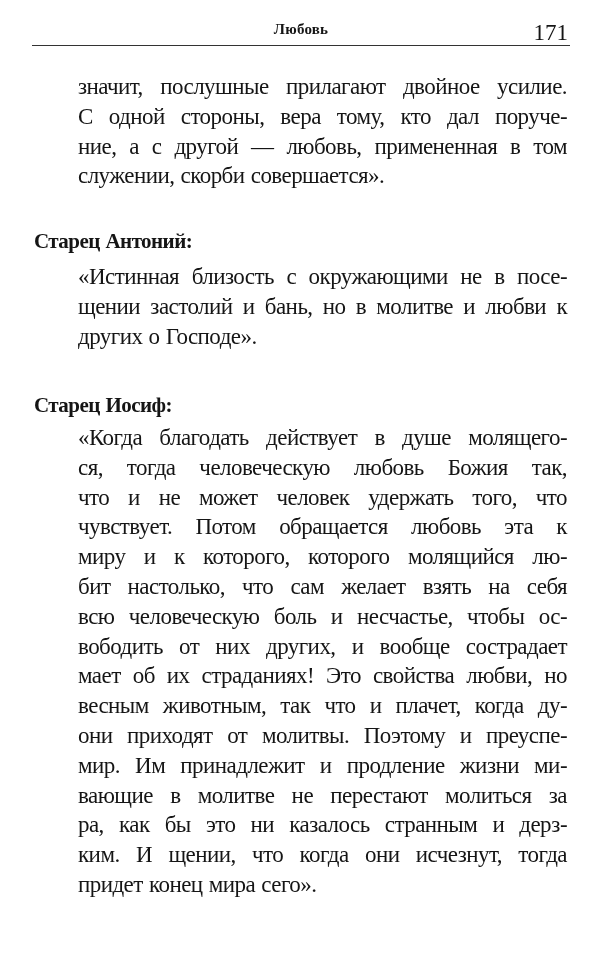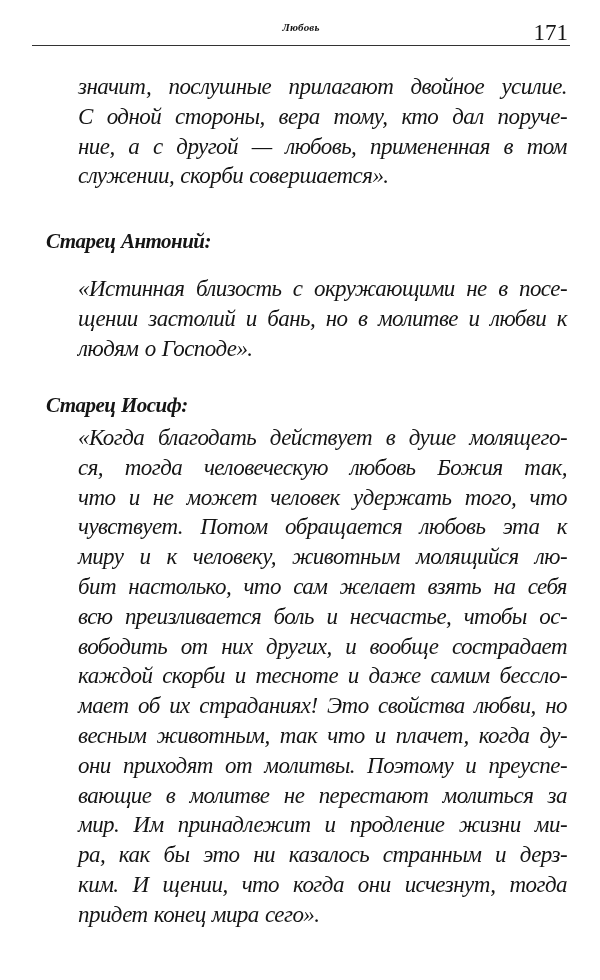--- a/index.html
+++ b/index.html
@@ -21,24 +21,23 @@
       top: 21px;
       width: 538px;
       height: 20px;
     }
     .running-title {
       position: absolute;
       left: 0;
       width: 100%;
       top: 0;
       text-align: center;
-      font-size: 11px;
+      font-size: 15px;
       font-weight: bold;
       letter-spacing: 0.2px;
-      font-style: italic;
     }
     .page-number {
       position: absolute;
       right: 2px;
       top: -1px;
       font-size: 23px;
     }
     .head-rule {
       position: absolute;
       left: 32px;
@@ -75,64 +74,61 @@
     }
     .line.last .line-inner {
       text-align-last: left;
     }
     .speaker {
       position: absolute;
       left: 34px;
       font-size: 21px;
       font-weight: bold;
       letter-spacing: -0.3px;
-      margin-left: 12px;
     }
     .condensed {
       font-family: "Liberation Sans Narrow", "Liberation Serif", serif;
       letter-spacing: -0.55px;
       word-spacing: 1px;
-      font-style: italic;
     }
   </style>
 </head>
 <body>
 
 <div class="running-head">
   <span class="running-title">Любовь</span>
   <span class="page-number">171</span>
 </div>
 <div class="head-rule"></div>
 
 <div class="block condensed" style="top:72px;">
   <span class="line"><span class="line-inner">значит, послушные прилагают двойное усилие.</span></span>
   <span class="line"><span class="line-inner">С одной стороны, вера тому, кто дал поруче-</span></span>
   <span class="line"><span class="line-inner">ние, а с другой — любовь, примененная в том</span></span>
   <span class="line last"><span class="line-inner">служении, скорби совершается».</span></span>
 </div>
 
 <div class="speaker condensed" style="top:229px;">Старец Антоний:</div>
-<div class="block condensed" style="top:274px;">
+<div class="block condensed" style="top:262px;">
   <span class="line"><span class="line-inner">«Истинная близость с окружающими не в посе-</span></span>
   <span class="line"><span class="line-inner">щении застолий и бань, но в молитве и любви к</span></span>
-  <span class="line last"><span class="line-inner">людям о Господе».</span></span>
+  <span class="line last"><span class="line-inner">других о Господе».</span></span>
 </div>
 
 <div class="speaker condensed" style="top:393px;">Старец Иосиф:</div>
 <div class="block condensed" style="top:423px;">
   <span class="line"><span class="line-inner">«Когда благодать действует в душе молящего-</span></span>
   <span class="line"><span class="line-inner">ся, тогда человеческую любовь Божия так,</span></span>
   <span class="line"><span class="line-inner">что и не может человек удержать того, что</span></span>
   <span class="line"><span class="line-inner">чувствует. Потом обращается любовь эта к</span></span>
-  <span class="line"><span class="line-inner">миру и к человеку, животным молящийся лю-</span></span>
+  <span class="line"><span class="line-inner">миру и к которого, которого молящийся лю-</span></span>
   <span class="line"><span class="line-inner">бит настолько, что сам желает взять на себя</span></span>
-  <span class="line"><span class="line-inner">всю преизливается боль и несчастье, чтобы ос-</span></span>
+  <span class="line"><span class="line-inner">всю человеческую боль и несчастье, чтобы ос-</span></span>
   <span class="line"><span class="line-inner">вободить от них других, и вообще сострадает</span></span>
-  <span class="line"><span class="line-inner">каждой скорби и тесноте и даже самим бессло-</span></span>
   <span class="line"><span class="line-inner">мает об их страданиях! Это свойства любви, но</span></span>
   <span class="line"><span class="line-inner">весным животным, так что и плачет, когда ду-</span></span>
   <span class="line"><span class="line-inner">они приходят от молитвы. Поэтому и преуспе-</span></span>
+  <span class="line"><span class="line-inner">мир. Им принадлежит и продление жизни ми-</span></span>
   <span class="line"><span class="line-inner">вающие в молитве не перестают молиться за</span></span>
-  <span class="line"><span class="line-inner">мир. Им принадлежит и продление жизни ми-</span></span>
   <span class="line"><span class="line-inner">ра, как бы это ни казалось странным и дерз-</span></span>
   <span class="line"><span class="line-inner">ким. И щении, что когда они исчезнут, тогда</span></span>
   <span class="line last"><span class="line-inner">придет конец мира сего».</span></span>
 </div>
 
 </body></html>

